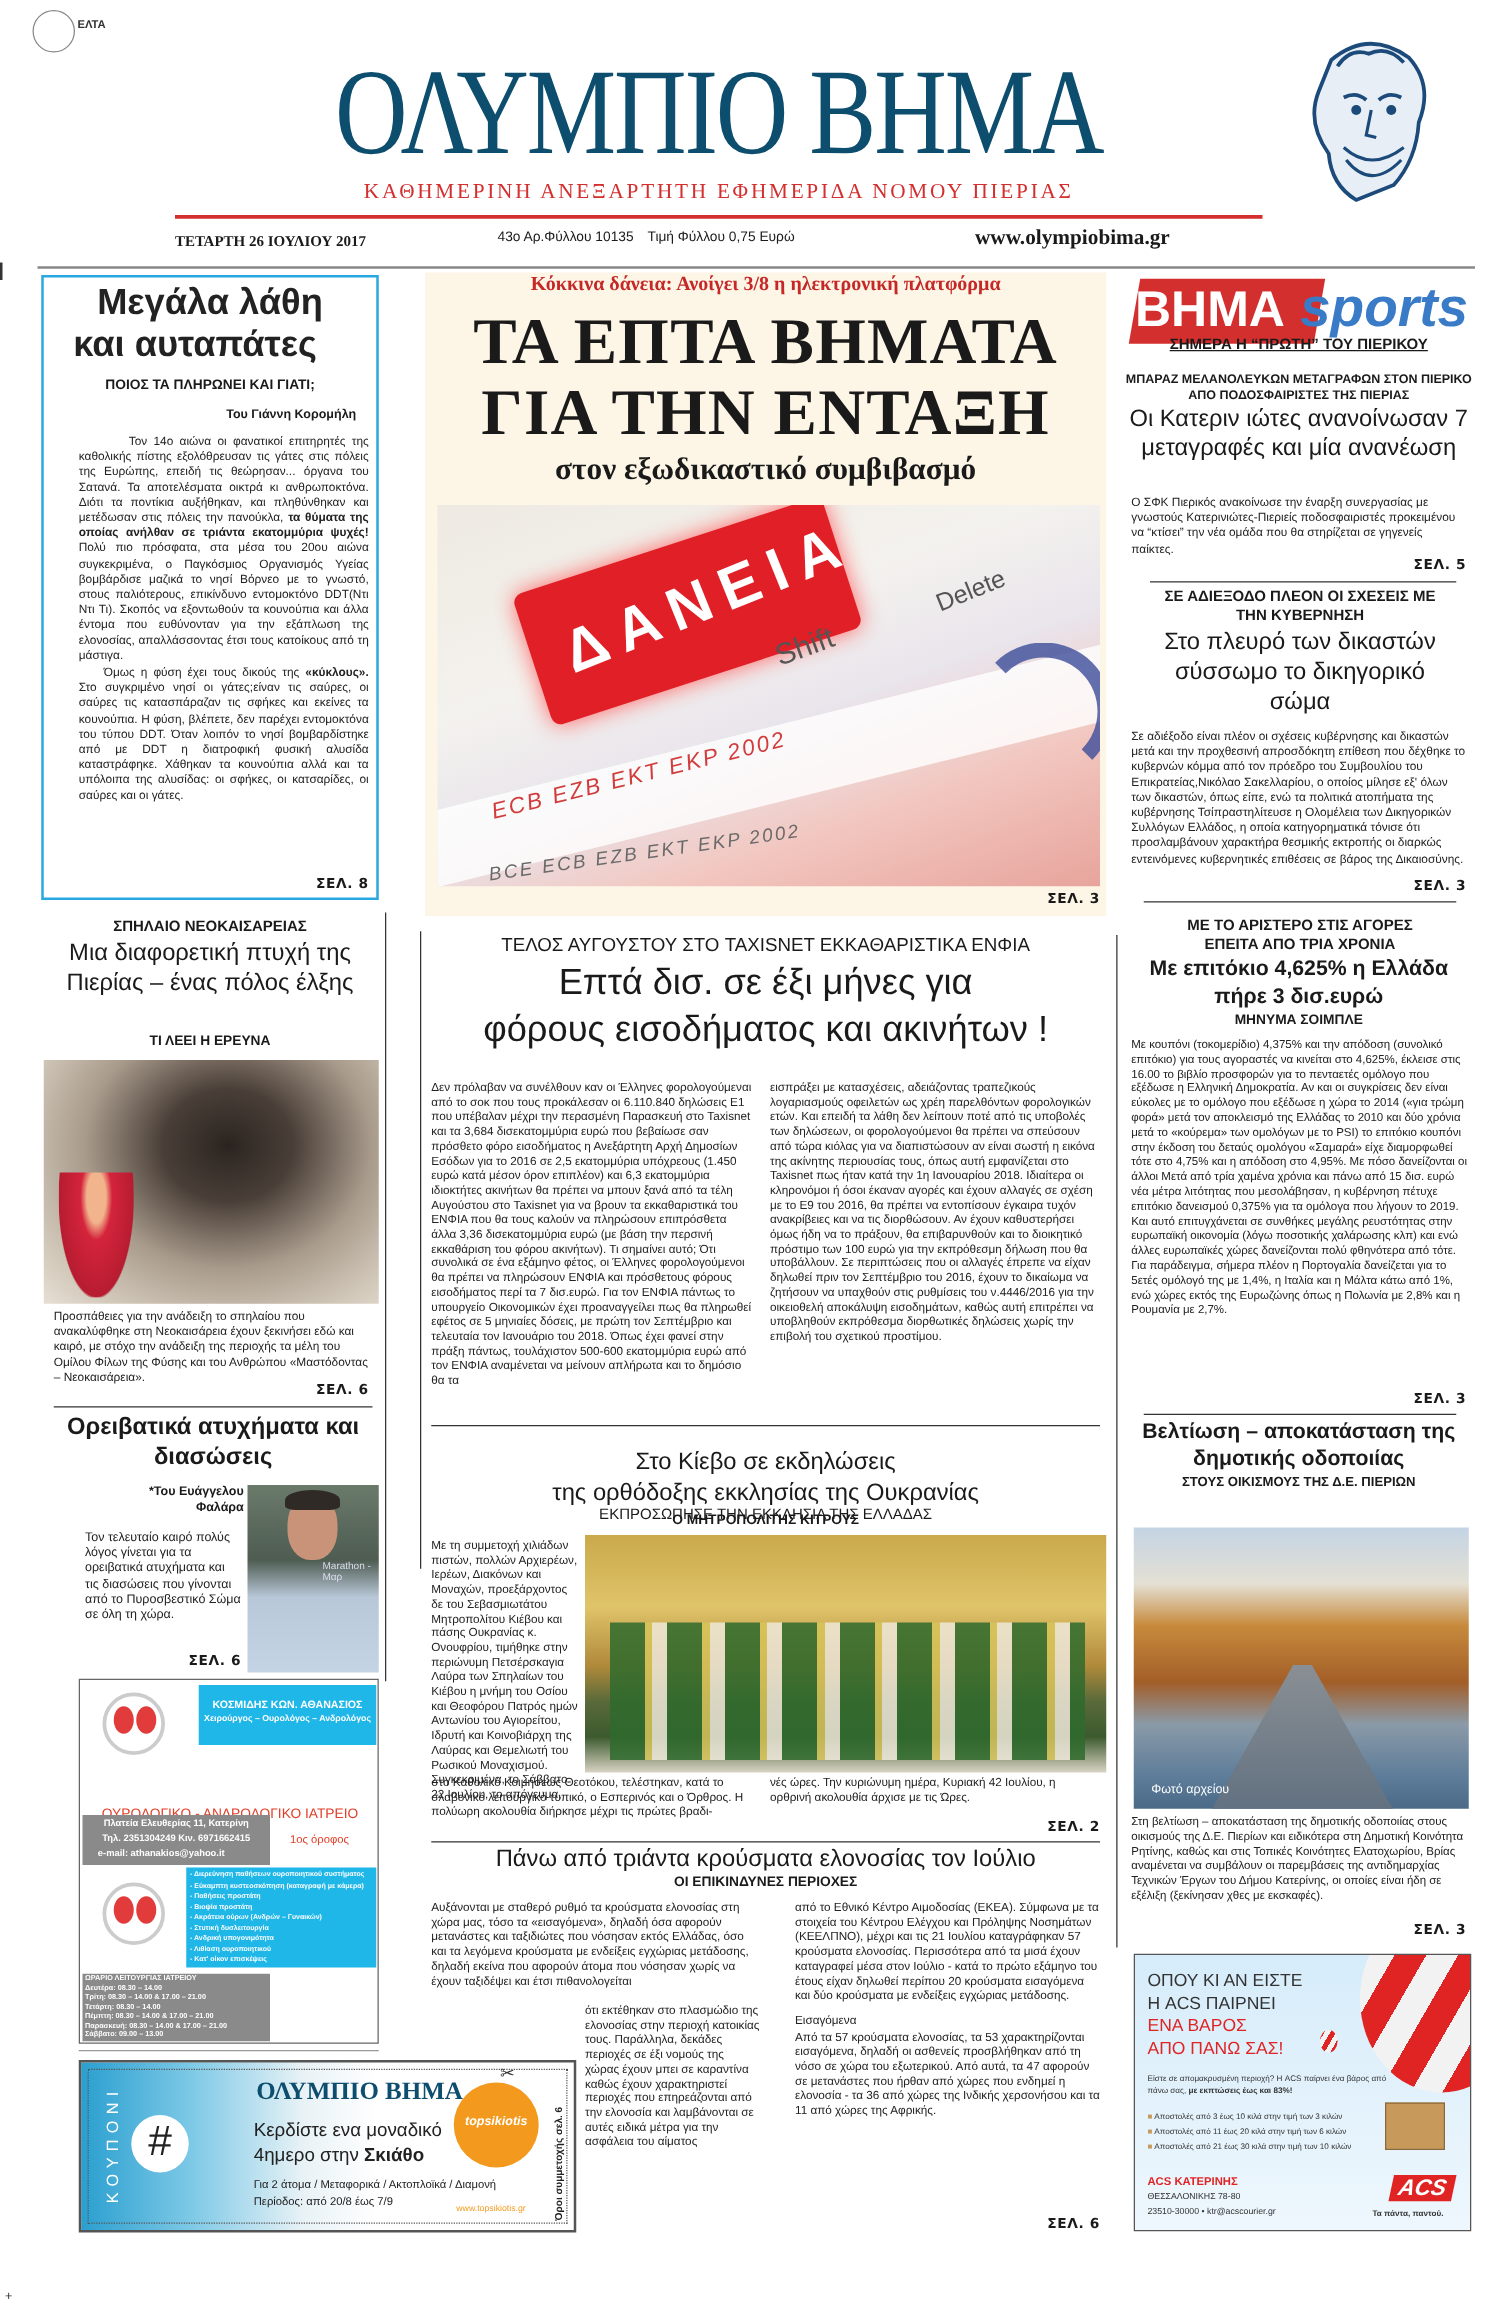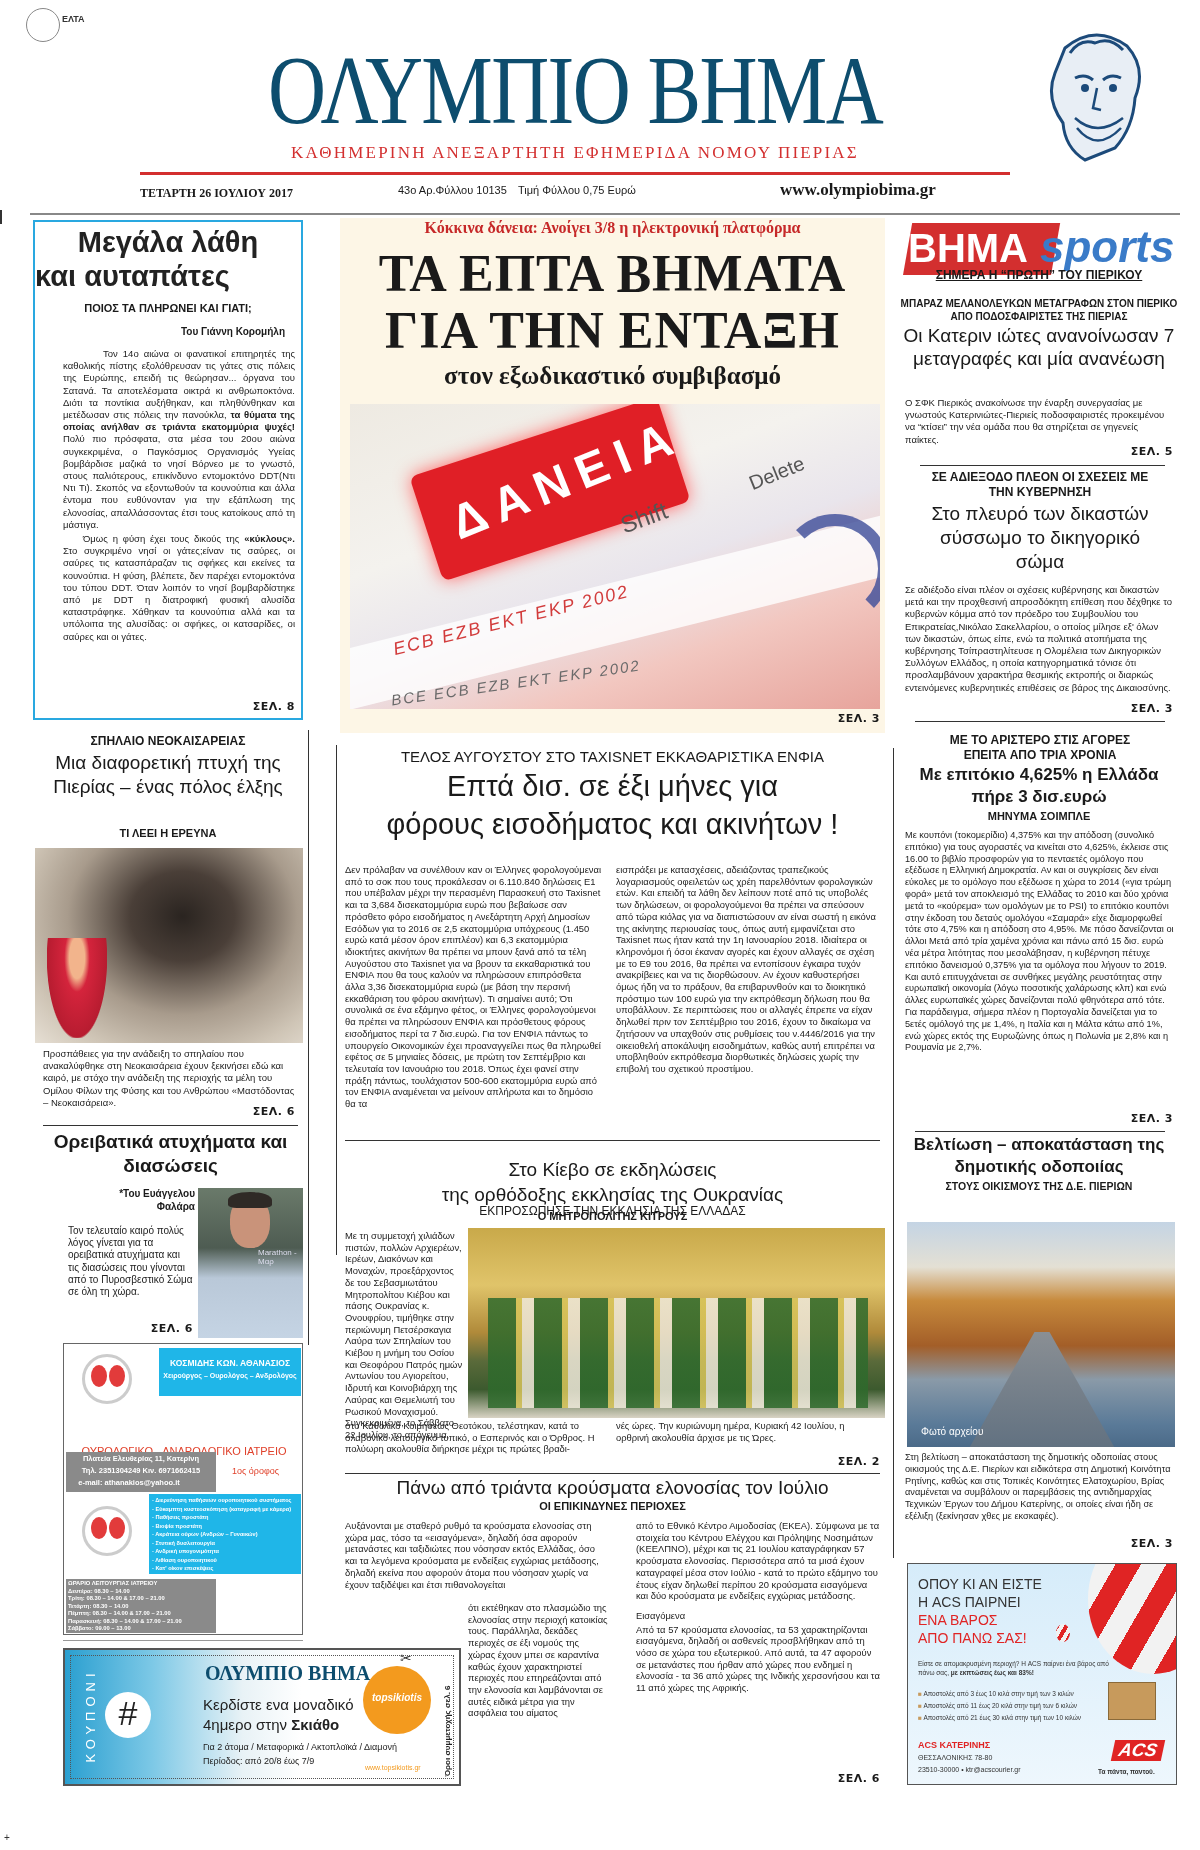--- a/index.html
+++ b/index.html
@@ -37,21 +37,21 @@
 <div class="abs" style="left:140px;top:172px;width:870px;height:3px;background:#d32f2f;"></div>
 
 <div class="abs serif" style="left:140px;top:186px;font-size:12px;font-weight:bold;">ΤΕΤΑΡΤΗ 26 ΙΟΥΛΙΟΥ 2017</div>
 <div class="abs" style="left:398px;top:184px;font-size:11px;">43ο Αρ.Φύλλου 10135</div>
 <div class="abs" style="left:518px;top:184px;font-size:11px;">Τιμή Φύλλου 0,75 Ευρώ</div>
 <div class="abs serif" style="left:780px;top:180px;font-size:17px;font-weight:bold;">www.olympiobima.gr</div>
 <div class="abs" style="left:30px;top:213px;width:1150px;height:2px;background:#888;"></div>
 
 <div class="abs" style="left:33px;top:220px;width:270px;height:500px;border:2px solid #29a8e0;"></div>
 <div class="abs" style="left:35px;top:226px;width:266px;text-align:center;font-size:29px;font-weight:bold;color:#222;">Μεγάλα λάθη</div>
-<div class="abs" style="left:35px;top:260px;width:242px;font-size:29px;font-weight:bold;color:#222;">και αυταπάτες</div>
+<div class="abs" style="left:35px;top:260px;width:242px;text-align:center;font-size:29px;font-weight:bold;color:#222;">και αυταπάτες</div>
 <div class="abs kicker" style="left:35px;top:302px;width:266px;font-size:11px;">ΠΟΙΟΣ ΤΑ ΠΛΗΡΩΝΕΙ ΚΑΙ ΓΙΑΤΙ;</div>
 <div class="abs" style="left:35px;top:326px;width:250px;text-align:right;font-size:10px;font-weight:bold;">Του Γιάννη Κορομήλη</div>
 <div class="abs body-text" style="left:43px;top:348px;width:252px;">
   <p style="text-indent:40px;"><span>Τον 14ο αιώνα οι φανατικοί επιτηρητές της καθολικής πίστης εξολόθρευσαν τις γάτες στις πόλεις της Ευρώπης, επειδή τις θεώρησαν... όργανα του Σατανά. Τα αποτελέσματα οικτρά κι ανθρωποκτόνα. Διότι τα ποντίκια αυξήθηκαν, και πληθύνθηκαν και μετέδωσαν στις πόλεις την πανούκλα,</span> <b>τα θύματα της οποίας ανήλθαν σε τριάντα εκατομμύρια ψυχές!</b> <span>Πολύ πιο πρόσφατα, στα μέσα του 20ου αιώνα συγκεκριμένα, ο Παγκόσμιος Οργανισμός Υγείας βομβάρδισε μαζικά το νησί Βόρνεο με το γνωστό, στους παλιότερους, επικίνδυνο εντομοκτόνο DDT(Ντι Ντι Τι). Σκοπός να εξοντωθούν τα κουνούπια και άλλα έντομα που ευθύνονταν για την εξάπλωση της ελονοσίας, απαλλάσσοντας έτσι τους κατοίκους από τη μάστιγα.</span></p>
   <p style="text-indent:20px;"><span>Όμως η φύση έχει τους δικούς της</span> <b>«κύκλους».</b> <span>Στο συγκριμένο νησί οι γάτες;είναν τις σαύρες, οι σαύρες τις κατασπάραζαν τις σφήκες και εκείνες τα κουνούπια. Η φύση, βλέπετε, δεν παρέχει εντομοκτόνα του τύπου DDT. Όταν λοιπόν το νησί βομβαρδίστηκε από με DDT η διατροφική φυσική αλυσίδα καταστράφηκε. Χάθηκαν τα κουνούπια αλλά και τα υπόλοιπα της αλυσίδας: οι σφήκες, οι κατσαρίδες, οι σαύρες και οι γάτες.</span></p>
 </div>
 <div class="abs sel" style="left:35px;top:700px;width:260px;">ΣΕΛ. 8</div>
 
 <div class="abs" style="left:340px;top:218px;width:545px;height:515px;background:#fdf6e6;"></div>
 <div class="abs serif" style="left:340px;top:219px;width:545px;text-align:center;font-size:16px;font-weight:bold;color:#c62828;">Κόκκινα δάνεια: Ανοίγει 3/8 η ηλεκτρονική πλατφόρμα</div>

